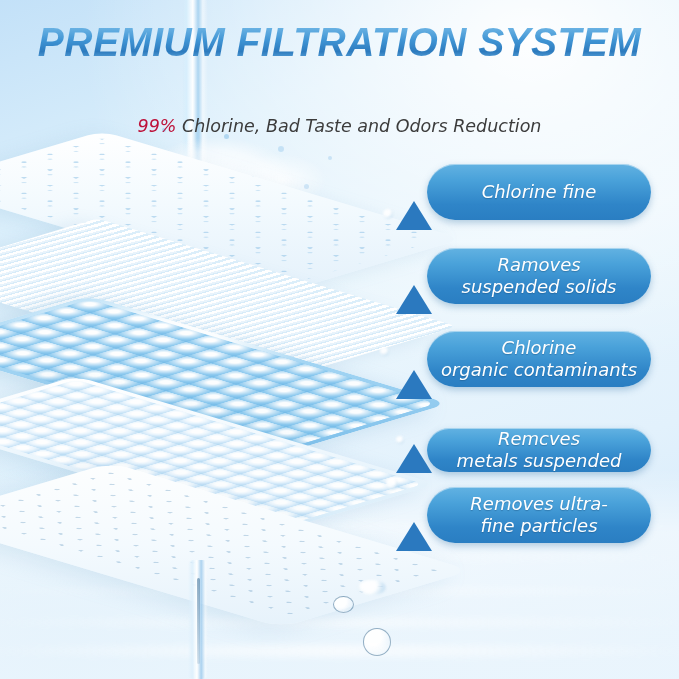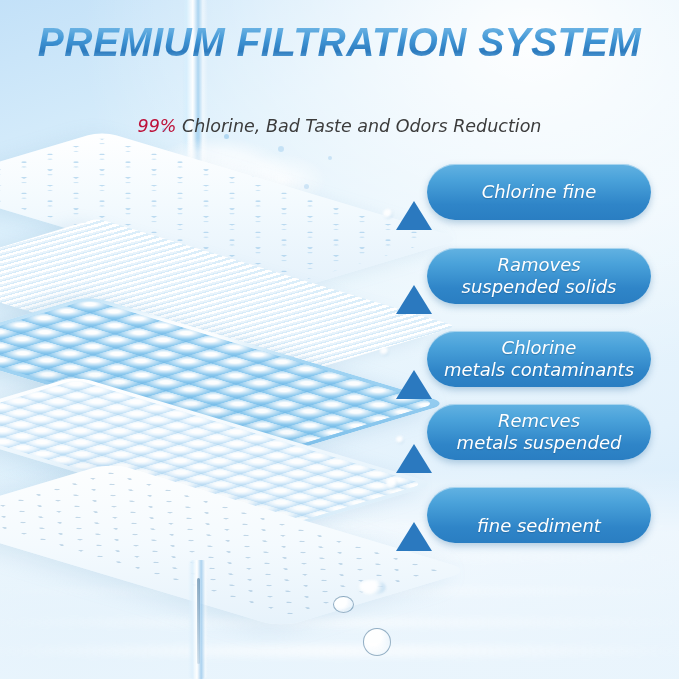--- a/index.html
+++ b/index.html
@@ -211,21 +211,21 @@
     display:flex;align-items:center;justify-content:center;
     text-align:center;
     font-family:"DejaVu Sans", sans-serif;
     font-size:18px;line-height:1.22;
     padding:6px 10px;box-sizing:border-box;
     text-shadow:0 1px 1px rgba(28,84,128,.45);
   }
   .c1{top:164px;height:56px}
   .c2{top:248px;height:56px}
   .c3{top:331px;height:56px}
-  .c4{top:404px;height:56px}
+  .c4{top:428px;height:44px}
   .c5{top:487px;height:56px}
 
   .tri{
     position:absolute;width:0;height:0;
     border-left:18px solid transparent;
     border-right:18px solid transparent;
     border-bottom:29px solid #2b79bf;
   }
   .t1{left:396px;top:201px}
   .t2{left:396px;top:285px}
@@ -305,26 +305,26 @@
     <span><span>Chlorine fine</span><br></span>
   </div>
 
   <div class="tri t2"></div>
   <div class="callout c2">
     <span><span>Ramoves</span><br><span>suspended solids</span></span>
   </div>
 
   <div class="tri t3"></div>
   <div class="callout c3">
-    <span><span>Chlorine</span><br><span>metals contaminants</span></span>
+    <span><span>Chlorine</span><br><span>organic contaminants</span></span>
   </div>
 
   <div class="tri t4"></div>
   <div class="callout c4">
     <span><span>Remcves</span><br><span>metals suspended</span></span>
   </div>
 
   <div class="tri t5"></div>
   <div class="callout c5">
-    <span><br><span>fine sediment</span></span>
+    <span><span>Removes ultra-</span><br><span>fine particles</span></span>
   </div>
 
 </div>
 
 </body></html>

